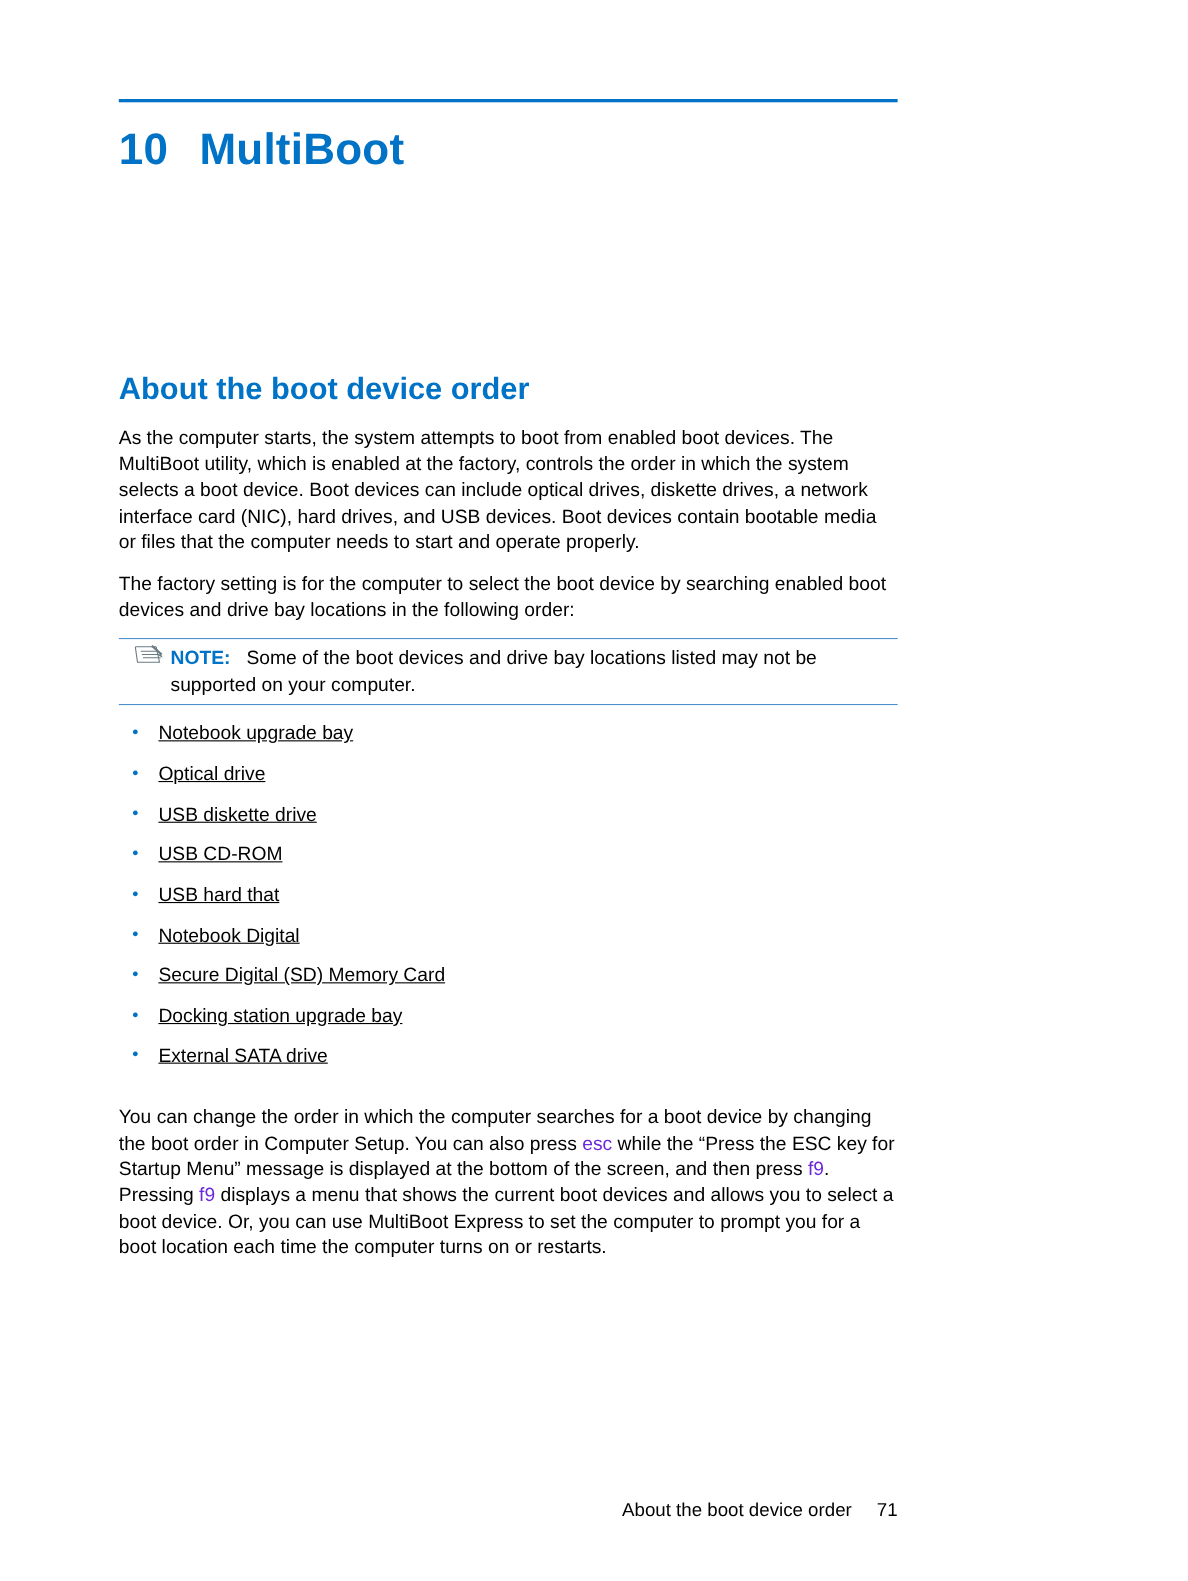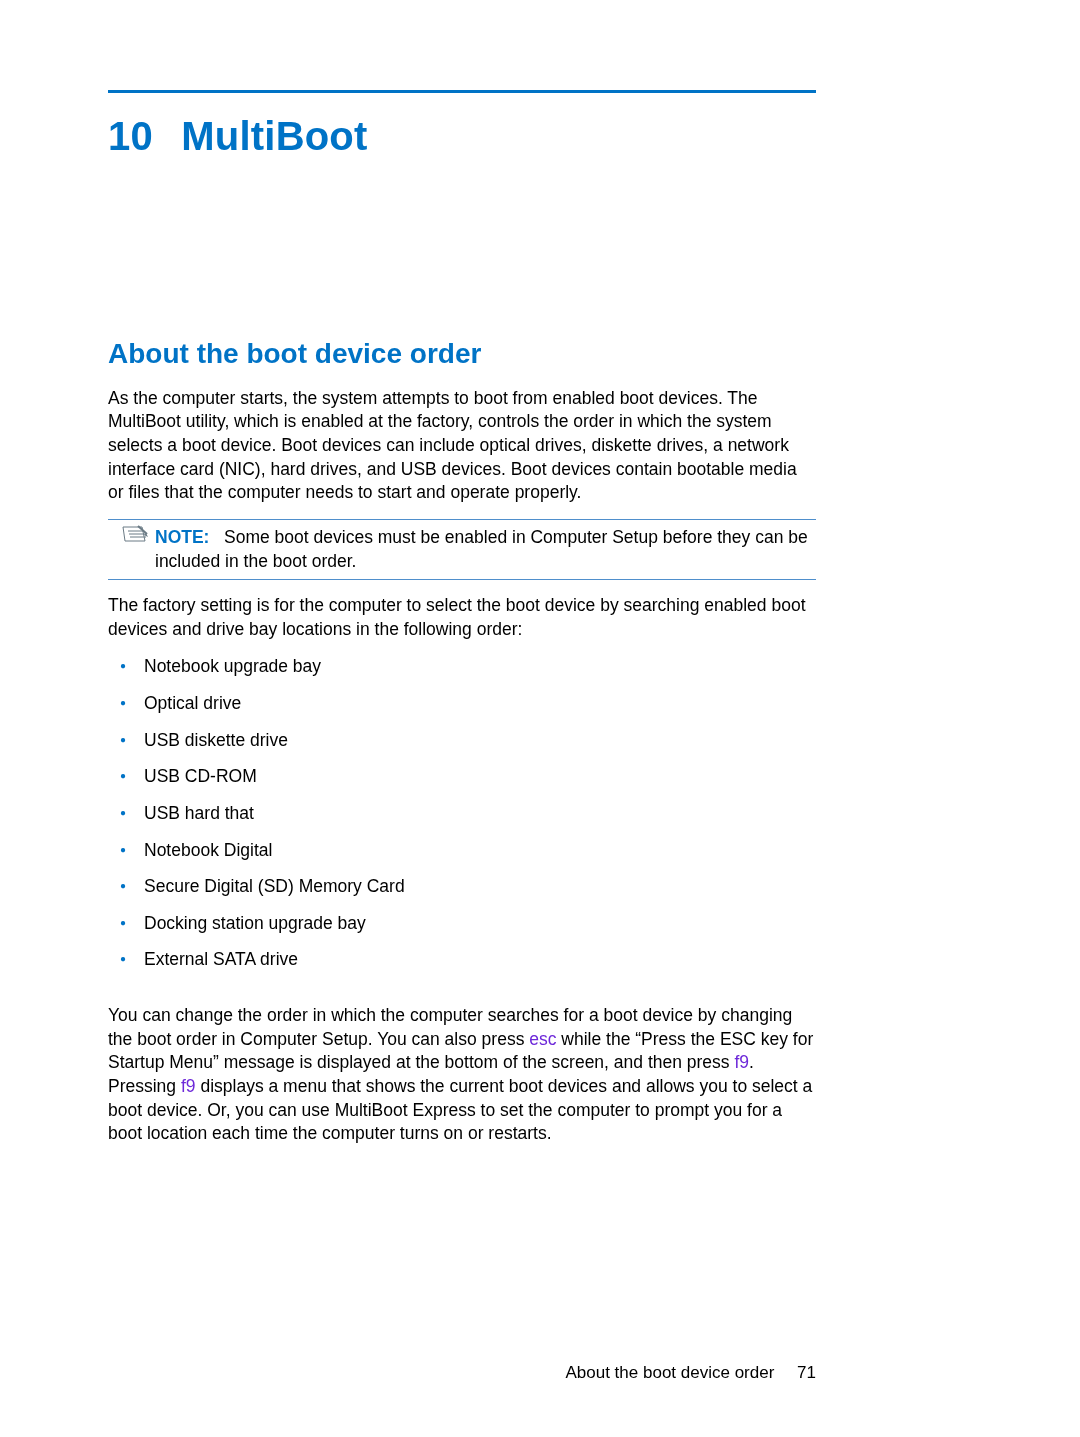--- a/index.html
+++ b/index.html
@@ -69,20 +69,21 @@
     left: 14px;
     top: 4px;
     width: 26px;
     height: 20px;
     color: #6b7b85;
   }
   ul.bullets {
     list-style: none;
     padding: 0;
     margin: 10px 0 32px 0;
+    text-decoration: underline;
   }
   ul.bullets li {
     position: relative;
     padding-left: 36px;
     margin: 0 0 13px 0;
   }
   ul.bullets li::before {
     content: "●";
     color: #0073c6;
     font-size: 10px;
@@ -110,37 +111,37 @@
 
   <h1 class="chapter">
     <span class="chnum">10</span>
     <span>MultiBoot</span>
   </h1>
 
   <h2 class="section">About the boot device order</h2>
 
   <p class="body body-indent">As the computer starts, the system attempts to boot from enabled boot devices. The MultiBoot utility, which is enabled at the factory, controls the order in which the system selects a boot device. Boot devices can include optical drives, diskette drives, a network interface card (NIC), hard drives, and USB devices. Boot devices contain bootable media or files that the computer needs to start and operate properly.</p>
 
+
+  <p class="body body-indent">The factory setting is for the computer to select the boot device by searching enabled boot devices and drive bay locations in the following order:</p>
+
   <div class="note-block">
     <span class="note-icon">
       <svg viewBox="0 0 26 20" width="26" height="20" stroke="#6b7b85" fill="none" stroke-width="1">
         <path d="M1 3 L20 3 M1 3 L3 17 L23 17 L20 3 M6 7 L22 7 M7 10 L23 10 M8 13 L24 13"></path>
         <path d="M16 2 L25 10" stroke-width="2"></path>
         <path d="M24 9 L26 13 L22 11 Z" fill="#6b7b85" stroke="none"></path>
       </svg>
     </span>
     <div class="note-inner">
       <span class="note-line">
-        <span class="note-label">NOTE:</span>&nbsp;&nbsp;&nbsp;<span>Some boot devices must be enabled in Computer Setup before they can be included in the boot order.</span>
+        <span class="note-label">NOTE:</span>&nbsp;&nbsp;&nbsp;<span>Some of the boot devices and drive bay locations listed may not be supported on your computer.</span>
       </span>
     </div>
   </div>
-
-  <p class="body body-indent">The factory setting is for the computer to select the boot device by searching enabled boot devices and drive bay locations in the following order:</p>
-
 
   <ul class="bullets body-indent">
     <li>Notebook upgrade bay</li>
     <li>Optical drive</li>
     <li>USB diskette drive</li>
     <li>USB CD-ROM</li>
     <li>USB hard that</li>
     <li>Notebook Digital</li>
     <li>Secure Digital (SD) Memory Card</li>
     <li>Docking station upgrade bay</li>

